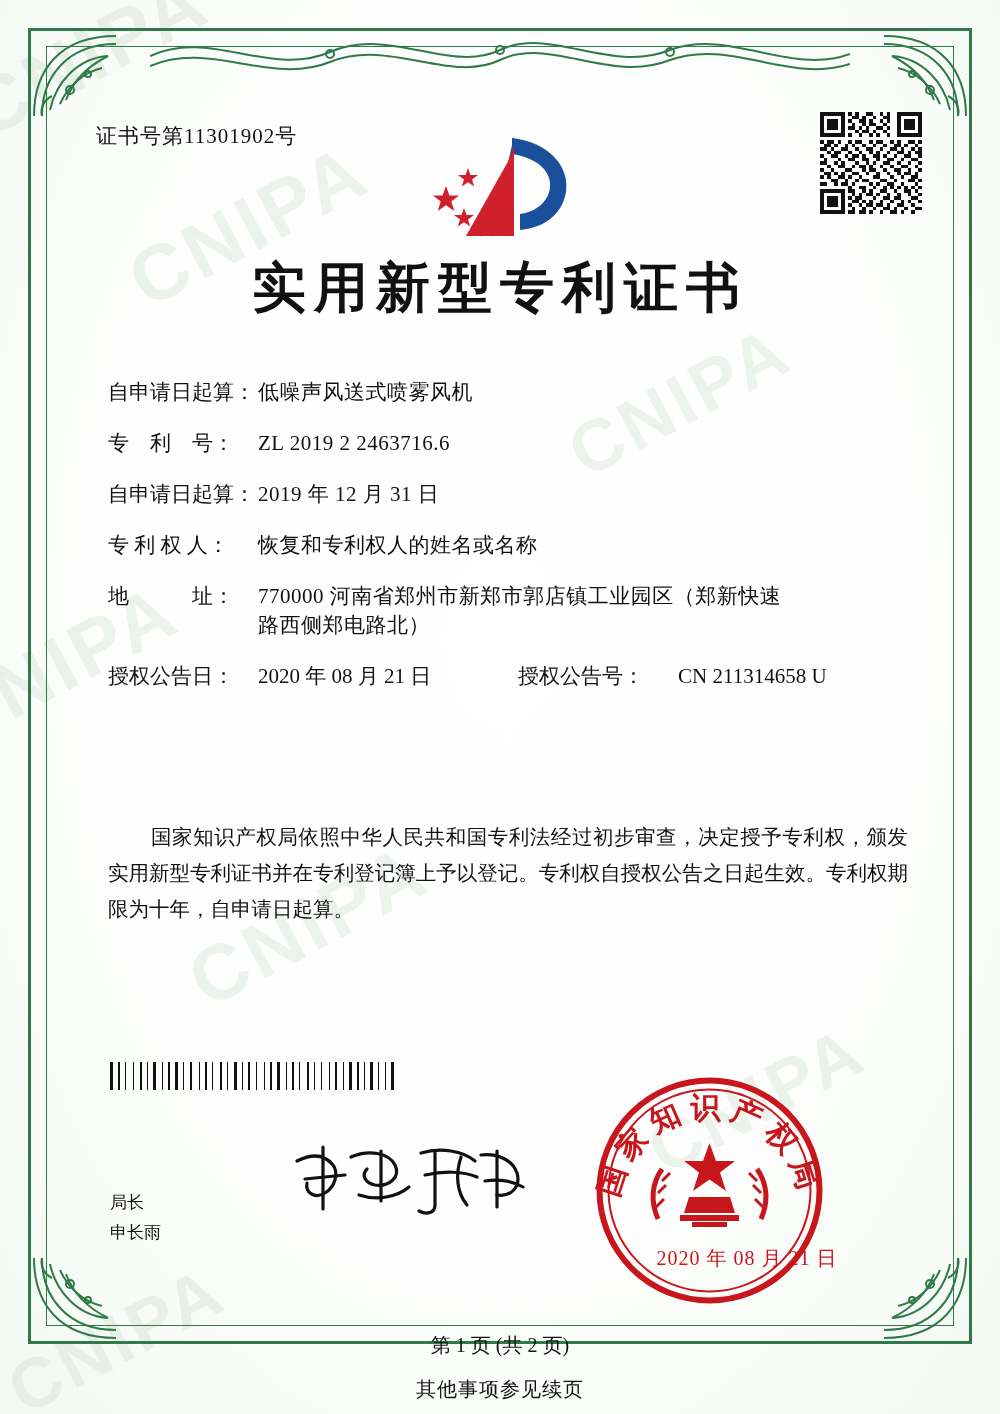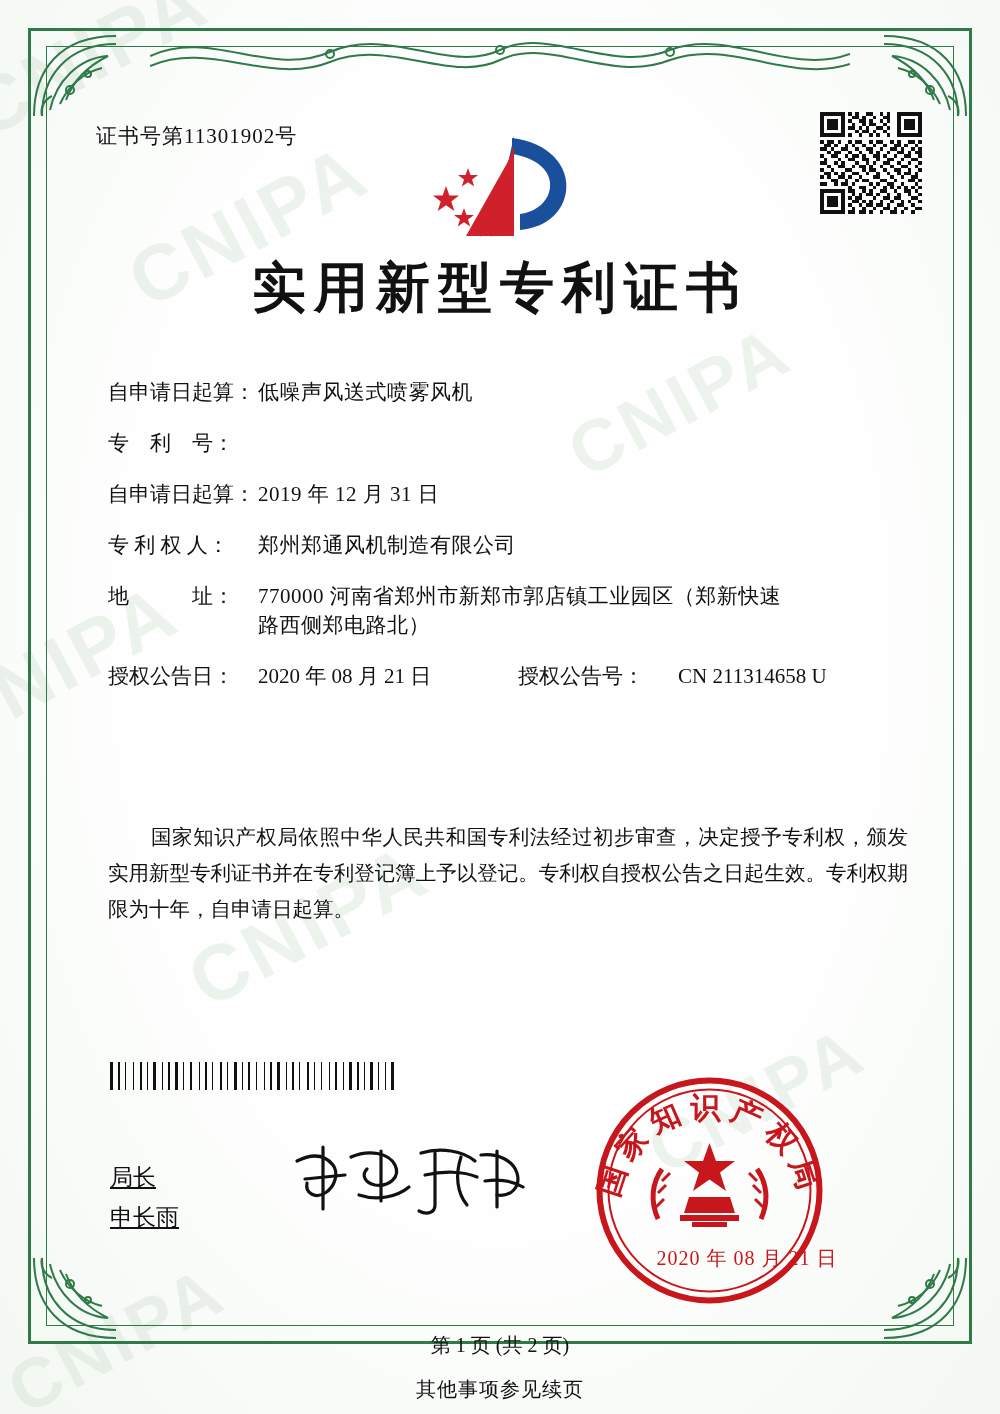--- a/index.html
+++ b/index.html
@@ -180,25 +180,24 @@
   .barcode i {
     display: block;
     background: #111;
     margin-right: 2px;
   }
 
   
   .sig-label {
     position: absolute;
     left: 110px;
-    top: 1158px;
-    font-size: 23px;
+    top: 1188px;
+    font-size: 17px;
     line-height: 1.75;
     color: #111;
-    text-decoration: underline;
   }
   .sig-hand {
     position: absolute;
     left: 285px;
     top: 1135px;
     width: 250px;
     height: 90px;
     color: #111;
   }
   .sig-hand svg { display:block; width:100%; height:100%; }
@@ -573,28 +572,29 @@
 
   <div class="title">实用新型专利证书</div>
 
   <div class="fields">
     <div class="row">
       <div class="lbl">自申请日起算：</div>
       <div class="val">低噪声风送式喷雾风机</div>
     </div>
     <div class="row">
       <div class="lbl">专　利　号：</div>
+      <div class="val">ZL 2019 2 2463716.6</div>
     </div>
     <div class="row">
       <div class="lbl">自申请日起算：</div>
       <div class="val">2019 年 12 月 31 日</div>
     </div>
     <div class="row">
       <div class="lbl">专 利 权 人：</div>
-      <div class="val">郑州郑通风机制造有限公司</div>
+      <div class="val">恢复和专利权人的姓名或名称</div>
     </div>
     <div class="row row-wide">
       <div class="lbl">地　　　址：</div>
       <div class="val">
         <span>770000 河南省郑州市新郑市郭店镇工业园区（郑新快速</span>
         <span class="line2">路西侧郑电路北）</span>
       </div>
     </div>
     <div class="row-grant">
       <div class="g1-l">授权公告日：</div>

